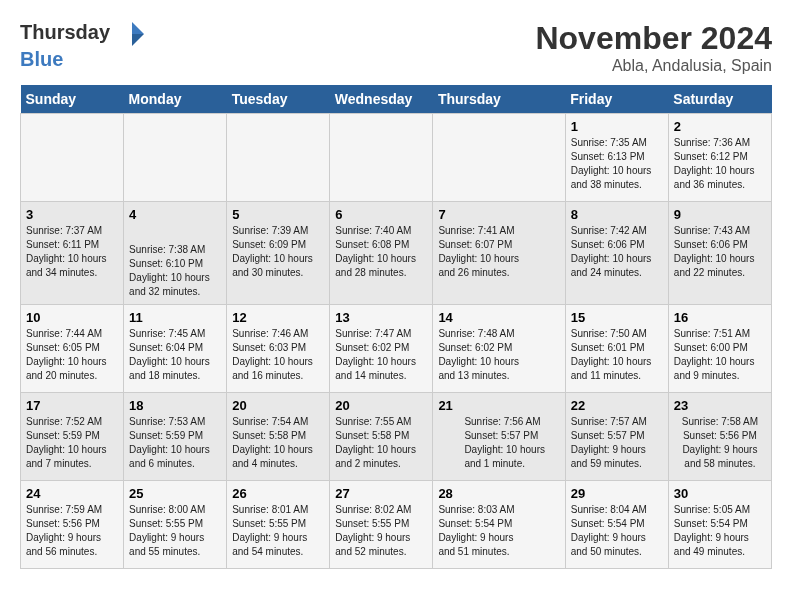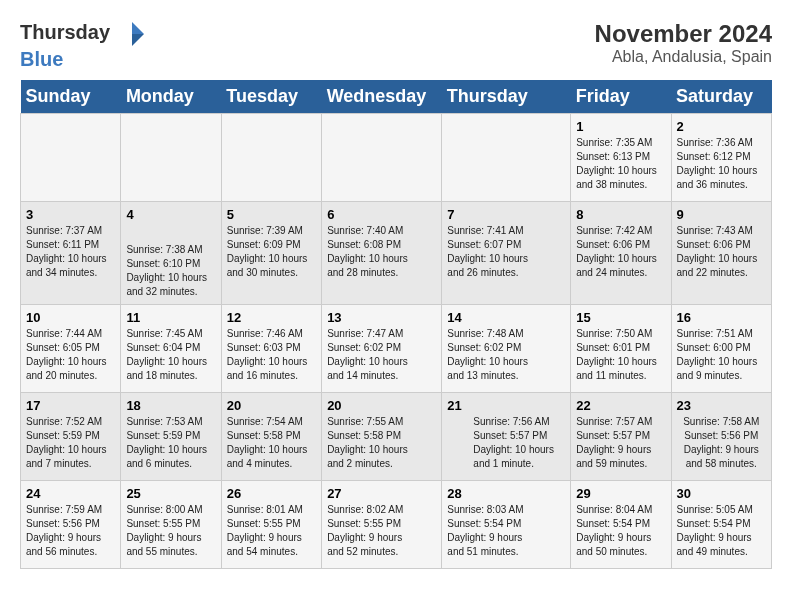--- a/index.html
+++ b/index.html
@@ -17,41 +17,41 @@
       margin-bottom: 10px;
     }
     .logo {
       display: flex;
       align-items: center;
     }
     .title-block {
       text-align: right;
     }
     .main-title {
-      font-size: 24px;
+      font-size: 32px;
       font-weight: bold;
       color: #333;
     }
     .subtitle {
       font-size: 16px;
       color: #555;
     }
     table {
       width: 100%;
       border-collapse: collapse;
       font-size: 11px;
     }
     thead tr {
       background-color: #2a6099;
       color: white;
     }
     thead th {
       padding: 6px 5px;
       text-align: left;
-      font-size: 18px;
+      font-size: 14px;
     }
     tbody tr {
       vertical-align: top;
     }
     tbody tr:nth-child(odd) {
       background-color: #f5f5f5;
     }
     tbody tr:nth-child(even) {
       background-color: #e8e8e8;
     }

